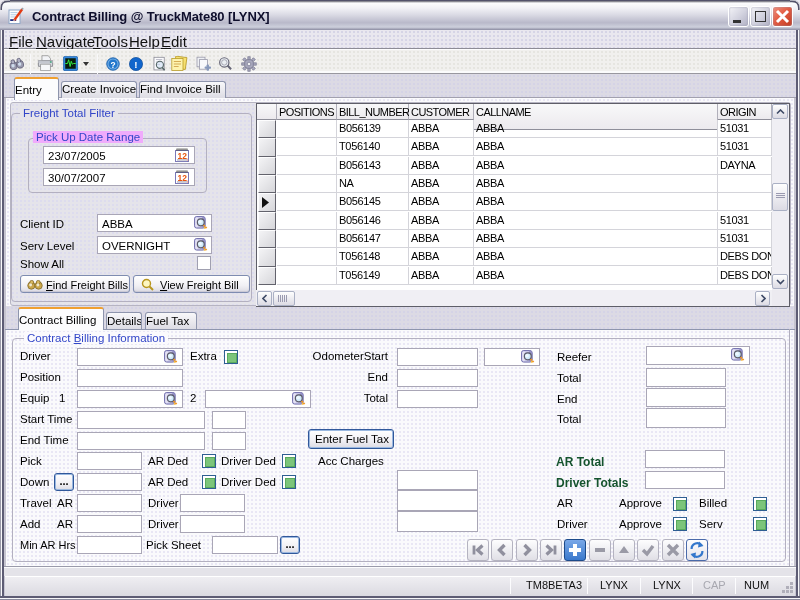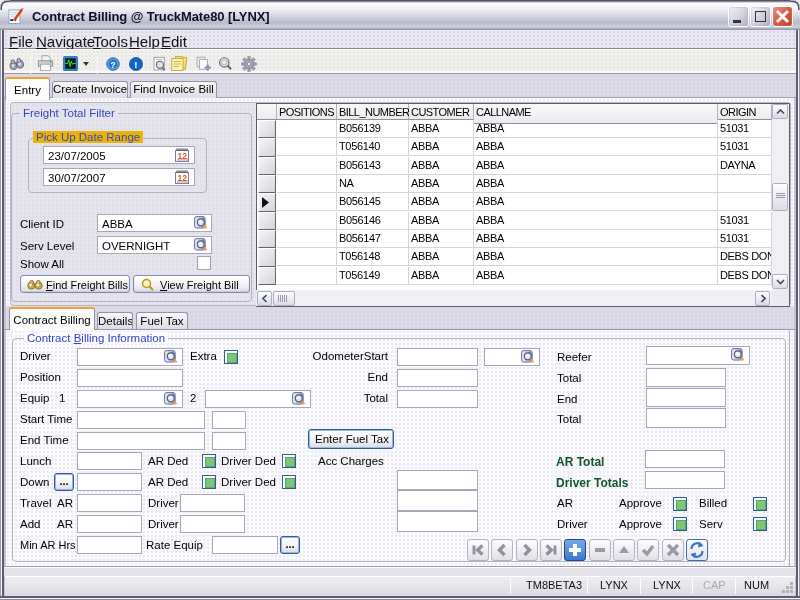--- a/index.html
+++ b/index.html
@@ -19,21 +19,21 @@
 #btnclose { left:772px; background:linear-gradient(135deg,#f0907e 0%,#e25c43 45%,#c23a20 100%); }
 
 #menubar { left:4px; top:30px; width:792px; height:19px; background:#e9e7ef; background-image:radial-gradient(circle,#d5d3e6 0.7px,rgba(0,0,0,0) 0.85px);background-size:4px 4px; border-bottom:1px solid #8d8c96; }
 .menuitem { top:3px; font-size:15px; color:#111; }
 .menuitem u { text-decoration:underline; }
 
 #toolbar { left:4px; top:49px; width:792px; height:25px; background:#f1f0ee; background-image:radial-gradient(circle,#e6e5e0 0.7px,rgba(0,0,0,0) 0.85px);background-size:4px 4px; border-top:1.5px solid #fdfdfe; border-bottom:1px solid #98979f; box-shadow:inset 0 -2px 0 #fbfbfc; }
 .tsep { top:54px; width:1px; height:20px; background:#b8b8c2; border-right:1px solid #f8f8fa; }
 
 #tabbar { left:4px; top:74px; width:792px; height:24px; background:#dcdae4; background-image:radial-gradient(circle,#d5d3e6 0.7px,rgba(0,0,0,0) 0.85px);background-size:4px 4px; border-bottom:1px solid #a2a0ae; }
-.tab { border:1px solid #8e95ad; border-bottom:none; border-radius:3px 3px 0 0; text-align:center; font-size:11.5px; white-space:nowrap; overflow:hidden; }
+.tab { border:1px solid #8e95ad; border-bottom:none; border-radius:3px 3px 0 0; text-align:left; font-size:11.5px; white-space:nowrap; overflow:hidden;margin-left:9px; }
 .tabactive { background:#fcfcfd; border-top:2px solid #f0a030; z-index:5; }
 .tabidle { background:linear-gradient(#f8f8fa,#dddce4); }
 
 #content { left:4px; top:98px; width:792px; height:474px; background:#fafafc; background-image:radial-gradient(circle,#e8e6f4 0.7px,rgba(0,0,0,0) 0.85px); background-size:4px 4px; border-left:2px solid #c5c3cf; border-right:2px solid #c5c3cf; }
 
 .gb { border:1px solid #b3b0c0; border-radius:4px; }
 .gblabel { color:#3246c8; background:#fbfafd; padding:0 3px; font-size:11.5px; }
 
 .fld { background:#fff; border:1px solid #a9a6b6; }
 .lbl { font-size:11.5px; color:#000; white-space:nowrap; }
@@ -224,21 +224,21 @@
 <div class="abs tab tabidle" style="left:52px;top:81px;width:76px;height:17px;padding-top:1px">Create Invoice</div>
 <div class="abs tab tabidle" style="left:130px;top:81px;width:87px;height:17px;padding-top:1px">Find Invoice Bill</div>
 <div class="abs tab tabactive" style="left:5px;top:77px;width:45px;height:23px;padding-top:5px">Entry</div>
 <div id="content" class="abs"></div>
 <div class="abs" style="left:10px;top:102px;width:781px;height:204px;background:#e5e4ea;background-image:radial-gradient(circle,#dddcee 0.8px,rgba(0,0,0,0) 1px);background-size:4px 4px;border:1px solid #b6b4c2;border-radius:3px"></div>
 <div class="abs" style="left:6px;top:306px;width:788px;height:23px;background:#dcdae4;background-image:radial-gradient(circle,#d5d3e6 0.7px,rgba(0,0,0,0) 0.85px);background-size:4px 4px;"></div>
 
 <div class="abs gb" style="left:11px;top:113px;width:241px;height:189px"></div>
 <div class="abs gblabel" style="left:20px;top:107px;background:#e5e4ea">Freight Total Filter</div>
 <div class="abs gb" style="left:28px;top:138px;width:179px;height:55px"></div>
-<div class="abs gblabel" style="left:33px;top:131px;background:#eab308">Pick Up Date Range</div>
+<div class="abs gblabel" style="left:33px;top:131px;background:#f0abfc">Pick Up Date Range</div>
 <div class="abs fld" style="left:43px;top:146px;width:152px;height:18px"></div>
 <div class="abs lbl" style="left:48px;top:150px;font-size:11.5px">23/07/2005</div>
 <div class="abs fld" style="left:43px;top:168px;width:152px;height:18px"></div>
 <div class="abs lbl" style="left:48px;top:172px;font-size:11.5px">30/07/2007</div>
 <svg class="abs" style="left:175px;top:148px" width="14" height="14" viewBox="0 0 14 14">
     <use href="#calico"></use>
   </svg>
 <svg class="abs" style="left:175px;top:170px" width="14" height="14" viewBox="0 0 14 14">
     <use href="#calico"></use>
   </svg>
@@ -272,21 +272,21 @@
   <line x1="8.5" y1="8.5" x2="12" y2="12" stroke="#b8961e" stroke-width="2"></line>
 </svg>
 <div class="abs lbl" style="left:160px;top:279px;font-size:11px"><u>V</u>iew Freight Bill</div>
 
 <div id="grid" class="abs"></div>
 
 <div class="ghead" style="left:257px;top:104px;width:20px;height:16px"></div>
 <div class="ghead" style="left:277px;top:104px;width:60px;height:16px">POSITIONS</div>
 <div class="ghead" style="left:337px;top:104px;width:72px;height:16px">BILL_NUMBER</div>
 <div class="ghead" style="left:409px;top:104px;width:65px;height:16px">CUSTOMER</div>
-<div class="ghead" style="left:474px;top:104px;width:244px;height:20px">CALLNAME</div>
+<div class="ghead" style="left:474px;top:104px;width:244px;height:26px">CALLNAME</div>
 <div class="ghead" style="left:718px;top:104px;width:54px;height:16px">ORIGIN</div>
 <div class="grow-gutter" style="left:258px;top:120.00px;width:18px;height:18.35px"></div>
 <div class="gcell" style="left:277px;top:120.00px;width:60px;height:18.00px"></div>
 <div class="gcell" style="left:337px;top:120.00px;width:72px;height:18.00px">B056139</div>
 <div class="gcell" style="left:409px;top:120.00px;width:65px;height:18.00px">ABBA</div>
 <div class="gcell" style="left:474px;top:120.00px;width:244px;height:18.00px">ABBA</div>
 <div class="gcell" style="left:718px;top:120.00px;width:54px;height:18.00px">51031</div>
 <div class="grow-gutter" style="left:258px;top:138.35px;width:18px;height:18.35px"></div>
 <div class="gcell" style="left:277px;top:138.35px;width:60px;height:18.00px"></div>
 <div class="gcell" style="left:337px;top:138.35px;width:72px;height:18.00px">T056140</div>
@@ -367,34 +367,34 @@
 <div class="abs gb" style="left:12px;top:338px;width:774px;height:224px"></div>
 <div class="abs gblabel" style="left:24px;top:332px">Contract <u>B</u>illing Information</div>
 <div class="abs lbl" style="left:20px;top:350px">Driver</div>
 <div class="abs lbl" style="left:190px;top:350px">Extra</div>
 <div class="abs lbl" style="left:20px;top:371px">Position</div>
 <div class="abs lbl" style="left:20px;top:392px">Equip</div>
 <div class="abs lbl" style="left:59px;top:392px">1</div>
 <div class="abs lbl" style="left:190px;top:392px">2</div>
 <div class="abs lbl" style="left:20px;top:413px">Start Time</div>
 <div class="abs lbl" style="left:20px;top:434px">End Time</div>
-<div class="abs lbl" style="left:20px;top:455px">Lunch</div>
+<div class="abs lbl" style="left:20px;top:455px">Pick</div>
 <div class="abs lbl" style="left:148px;top:455px">AR Ded</div>
 <div class="abs lbl" style="left:221px;top:455px">Driver Ded</div>
 <div class="abs lbl" style="left:20px;top:476px">Down</div>
 <div class="abs lbl" style="left:148px;top:476px">AR Ded</div>
 <div class="abs lbl" style="left:221px;top:476px">Driver Ded</div>
 <div class="abs lbl" style="left:20px;top:497px">Travel</div>
 <div class="abs lbl" style="left:57px;top:497px">AR</div>
 <div class="abs lbl" style="left:148px;top:497px">Driver</div>
 <div class="abs lbl" style="left:20px;top:518px">Add</div>
 <div class="abs lbl" style="left:57px;top:518px">AR</div>
 <div class="abs lbl" style="left:148px;top:518px">Driver</div>
 <div class="abs lbl" style="left:20px;top:539px;font-size:11px">Min AR Hrs</div>
-<div class="abs lbl" style="left:146px;top:539px">Rate Equip</div>
+<div class="abs lbl" style="left:146px;top:539px">Pick Sheet</div>
 <div class="abs lbl" style="left:300px;top:350px;width:88px;text-align:right">OdometerStart</div>
 <div class="abs lbl" style="left:300px;top:371px;width:88px;text-align:right">End</div>
 <div class="abs lbl" style="left:300px;top:392px;width:88px;text-align:right">Total</div>
 <div class="abs lbl" style="left:318px;top:455px">Acc Charges</div>
 <div class="abs lbl" style="left:557px;top:351px">Reefer</div>
 <div class="abs lbl" style="left:557px;top:372px">Total</div>
 <div class="abs lbl" style="left:557px;top:393px">End</div>
 <div class="abs lbl" style="left:557px;top:413px">Total</div>
 <div class="abs blbl" style="left:556px;top:455px">AR Total</div>
 <div class="abs blbl" style="left:556px;top:476px">Driver Totals</div>

